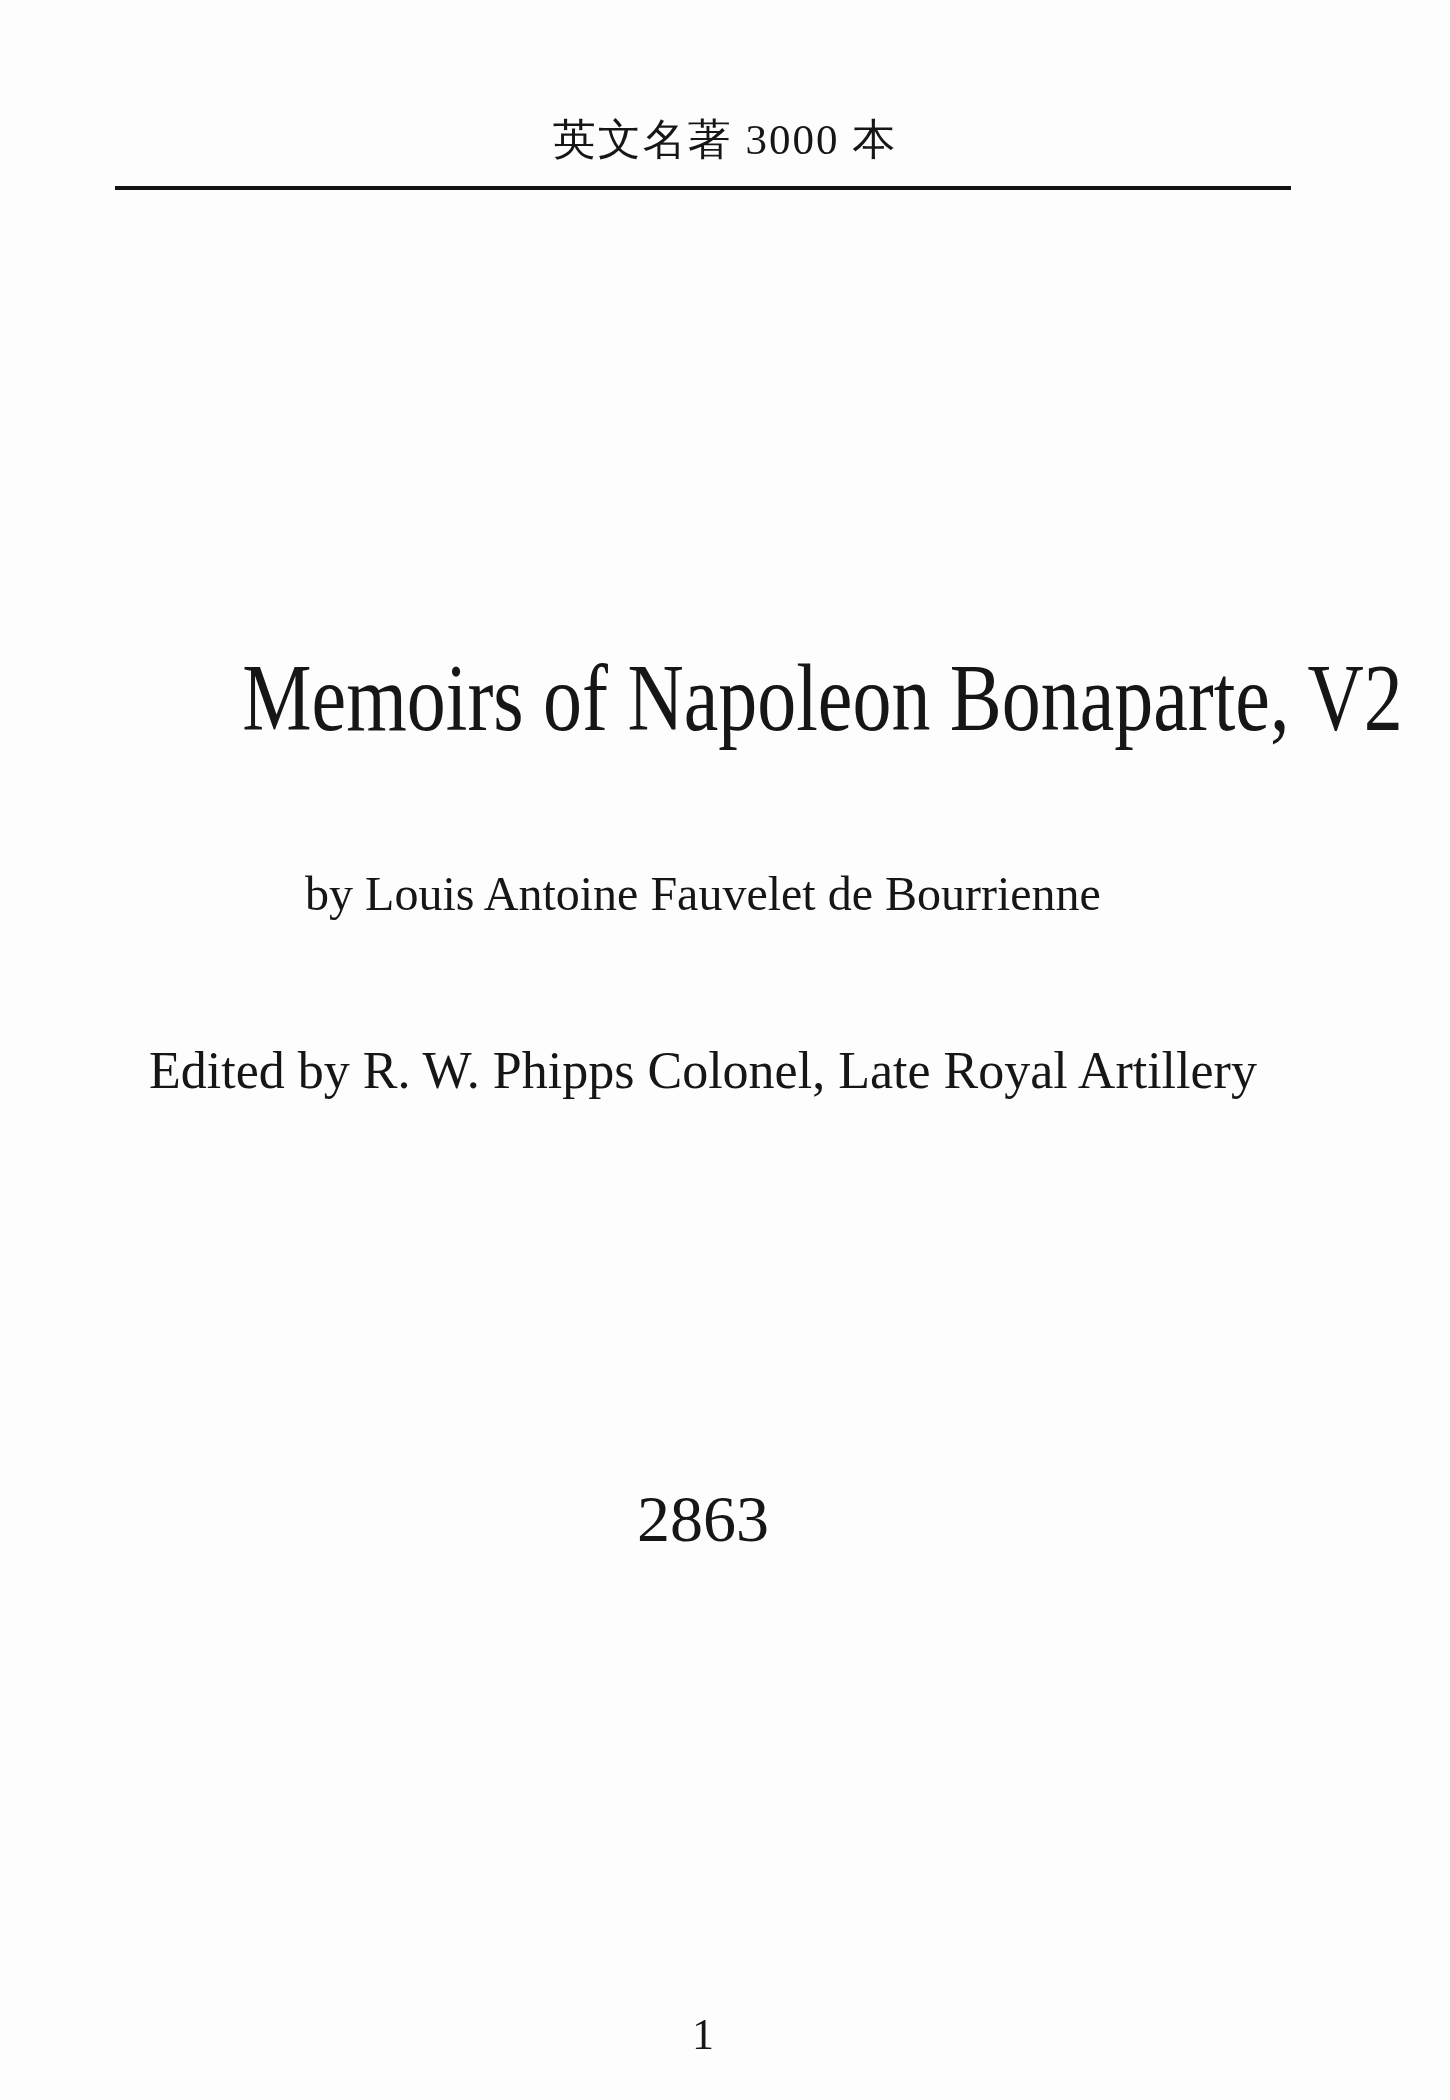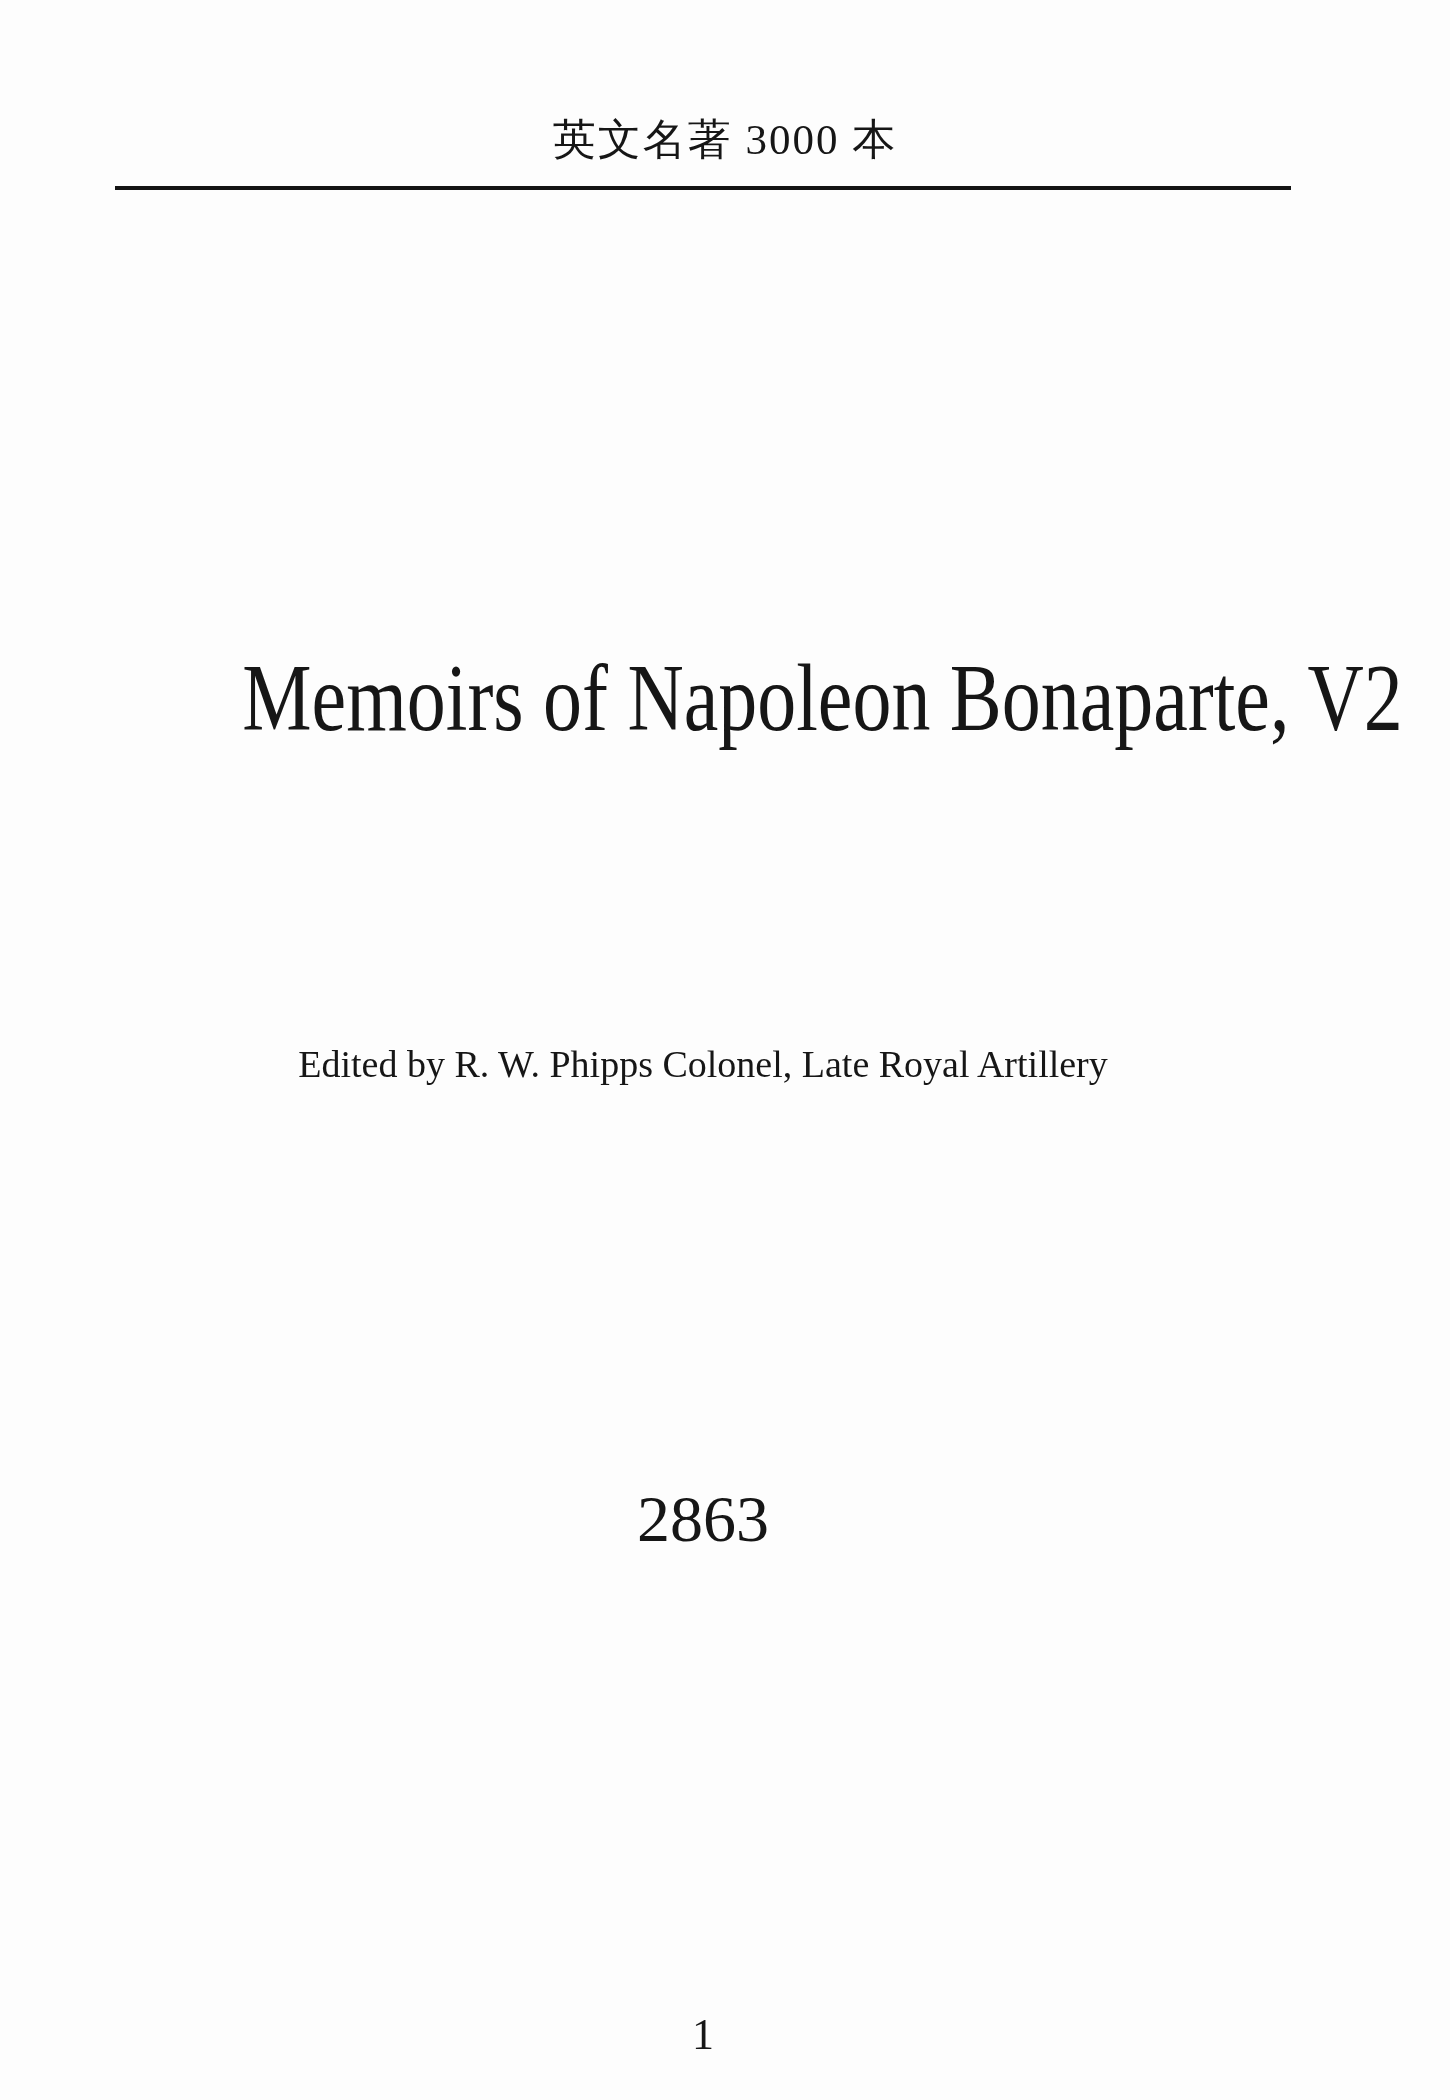--- a/index.html
+++ b/index.html
@@ -52,37 +52,38 @@
     line-height: 1;
     white-space: nowrap;
   }
   .book-title .squeeze {
     display: inline-block;
     transform: scaleX(0.82);
     transform-origin: 50% 50%;
   }
   .author-line   { top: 843px;  font-size: 48px; line-height: 1; white-space: nowrap; }
   .subtitle-line { top: 933px;  font-size: 48px; line-height: 1; white-space: nowrap; }
-  .editor-line   { top: 1018px; font-size: 38px; line-height: 1; white-space: nowrap; }
+  .editor-line   { top: 1018px; font-size: 52px; line-height: 1; white-space: nowrap; }
   .publication-year { top: 1459px; font-size: 66px; line-height: 1; }
   .page-number      { top: 1986px; font-size: 44px; line-height: 1; }
 </style>
 </head>
 <body>
 
 <div class="page">
 
   <div class="header-banner">英文名著 3000 本</div>
 
   <div class="header-rule"></div>
 
   <div class="content-col book-title">
     <span class="squeeze">Memoirs of Napoleon Bonaparte, V2</span>
   </div>
 
+  <div class="content-col author-line">by Louis Antoine Fauvelet de Bourrienne</div>
 
 
   <div class="content-col editor-line">Edited by R. W. Phipps Colonel, Late Royal Artillery</div>
 
   <div class="content-col publication-year">2863</div>
 
   <div class="content-col page-number">1</div>
 
 </div>
 

